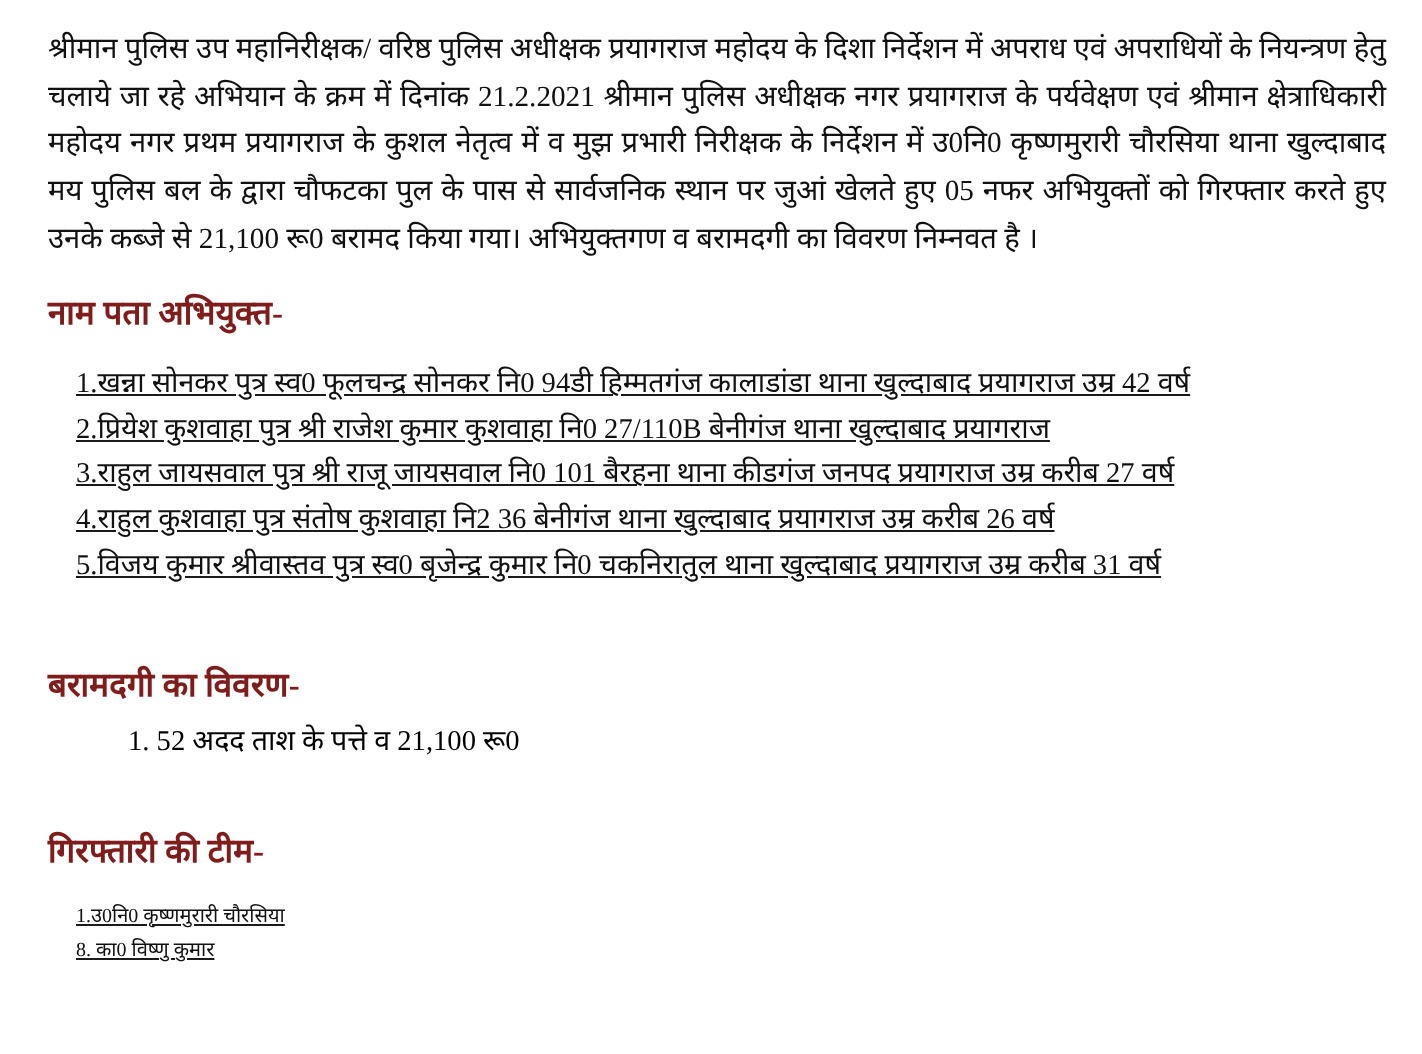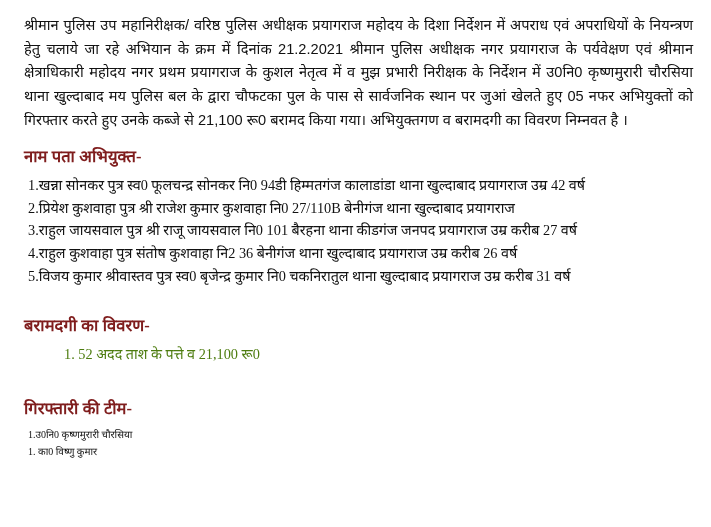--- a/index.html
+++ b/index.html
@@ -15,64 +15,65 @@
     overflow: hidden;
   }
   .page {
     position: relative;
     width: 711px;
     height: 527px;
     box-sizing: border-box;
     padding: 14px 18px 0 24px;
   }
   .intro {
-    font-family: Liberation Sans, sans-serif;
+    font-family: Liberation Serif, serif;
     font-size: 14.6px;
     line-height: 1.62;
     text-align: justify;
     text-justify: inter-word;
     color: #111111;
     margin: 0 0 12px 0;
   }
   .section {
     margin: 0 0 4px 0;
   }
   .section-heading {
     font-family: "Liberation Serif", serif;
     font-size: 16.5px;
     font-weight: bold;
     color: #7f1d1d;
     margin: 0 0 7px 0;
     letter-spacing: 0.1px;
   }
   .numbered-list {
-    margin: 4px;
+    margin: 14px;
     padding: 0;
     list-style: none;
+    text-decoration: underline;
   }
   .numbered-list li {
     font-family: "Liberation Serif", serif;
     font-size: 14.3px;
     line-height: 1.58;
     color: #111111;
     white-space: nowrap;
   }
   .gap-med { height: 22px; }
   .gap-large { height: 26px; }
 
   .indent-list {
     margin: 0;
     padding: 0 0 0 40px;
     list-style: none;
   }
   .indent-list li {
     font-family: "Liberation Serif", serif;
     font-size: 14.3px;
     line-height: 1.6;
-    color: #4d7c0f;
+    color: #000000;
   }
   .team-list li {
     font-family: "Liberation Serif", serif;
     font-size: 10px;
     line-height: 1.75;
     color: #111111;
   }
 </style>
 </head>
 <body>
@@ -100,17 +101,17 @@
       <li>1.  52 अदद ताश के पत्ते व 21,100 रू0</li>
     </ul>
   </div>
 
   <div class="gap-large"></div>
 
   <div class="section">
     <div class="section-heading">गिरफ्तारी की टीम-</div>
     <ul class="numbered-list team-list">
       <li>1.उ0नि0 कृष्णमुरारी चौरसिया</li>
-      <li>1. का0 विष्णु कुमार</li>
+      <li>8. का0 विष्णु कुमार</li>
     </ul>
   </div>
 
 </div>
 
 </body></html>

